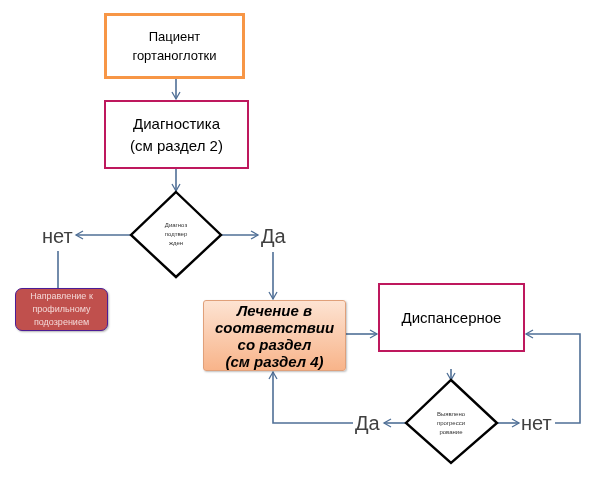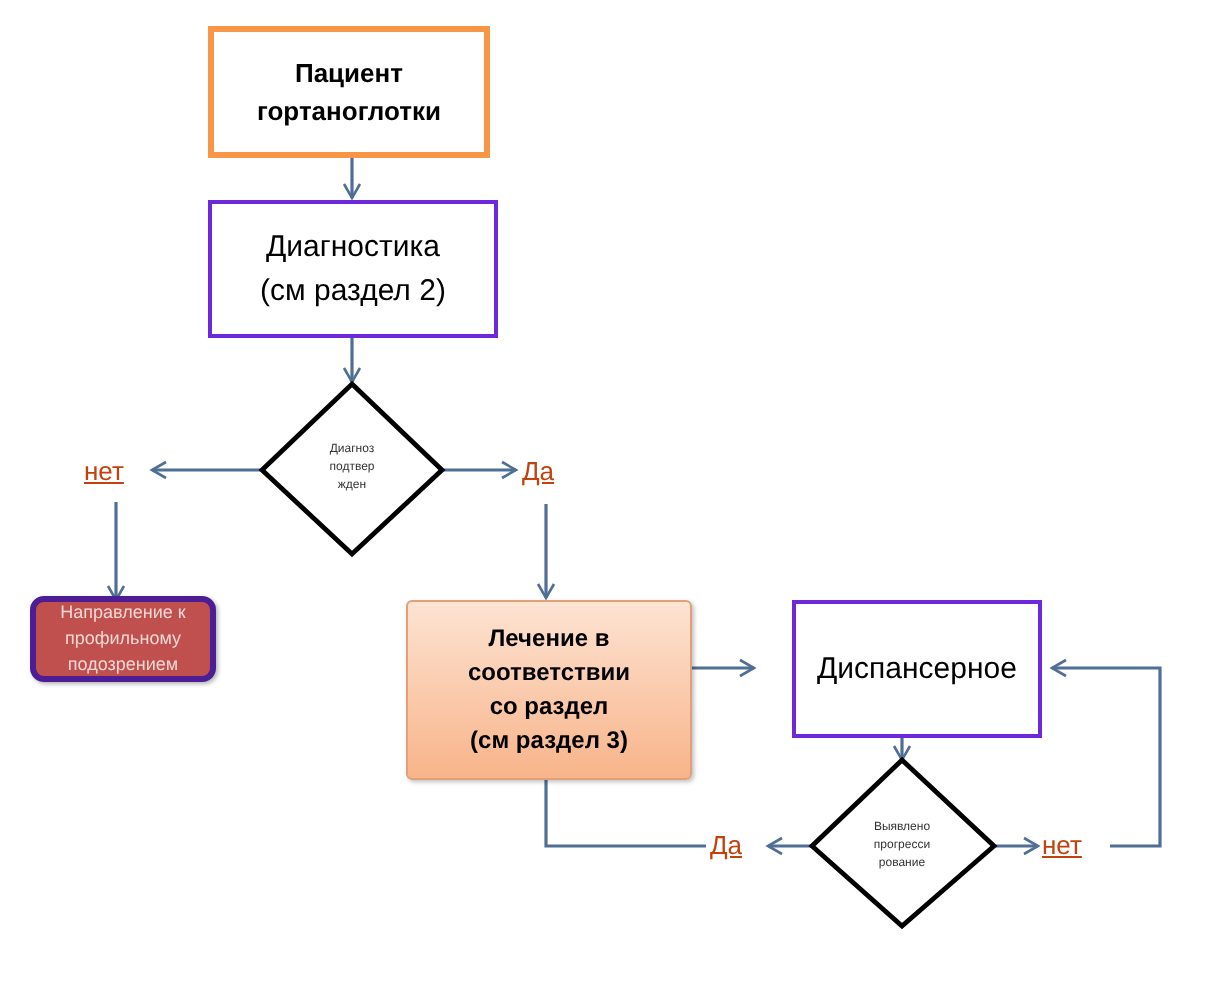--- a/index.html
+++ b/index.html
@@ -1,26 +1,26 @@
 <!DOCTYPE html>
 <html><head>
 <meta charset="utf-8">
 <style>
   html, body { margin: 0; padding: 0; background: #ffffff; }
   body { width: 609px; height: 499px; position: relative; overflow: hidden; font-family: "Liberation Sans", "DejaVu Sans", sans-serif; }
   svg.edges { position: absolute; left: 0; top: 0; width: 609px; height: 499px; }
   .node { position: absolute; box-sizing: border-box; display: flex; align-items: center; justify-content: center; text-align: center; color: #000; }
-  .start { left: 104px; top: 13px; width: 141px; height: 66px; border: 3px solid #f79646; background: #fff; font-weight: bold; font-size: 13px; line-height: 19px; }
-  .process { border: 2px solid #6d28d9; background: #fff; font-size: 15px; line-height: 22px; }
+  .start { left: 104px; top: 13px; width: 141px; height: 66px; border: 3px solid #f79646; background: #fff; font-weight: normal; font-size: 13px; line-height: 19px; }
+  .process { border: 2px solid #be185d; background: #fff; font-size: 15px; line-height: 22px; }
   .diag { left: 104px; top: 100px; width: 145px; height: 69px; }
-  .disp { left: 378px; top: 300px; width: 125px; height: 69px; margin-left: 18px; }
-  .treat { left: 203px; top: 300px; width: 143px; height: 90px; border: 1px solid #e0a07a; border-radius: 3px; background: linear-gradient(#fde3d2, #f8b48a); font-weight: bold; font-size: 12px; line-height: 17px; box-shadow: 1px 1px 2px rgba(0,0,0,0.25); }
-  .refer { left: 15px; top: 298px; width: 93px; height: 43px; border-radius: 7px; background: #c0504d; border: 3px solid #4c1d95; color: #f3d8d7; font-size: 9px; line-height: 13px; box-shadow: 1px 1px 2px rgba(0,0,0,0.3); }
+  .disp { left: 378px; top: 283px; width: 147px; height: 69px; }
+  .treat { left: 203px; top: 300px; width: 143px; height: 71px; border: 1px solid #e0a07a; border-radius: 3px; background: linear-gradient(#fde3d2, #f8b48a); font-weight: bold; font-size: 15px; line-height: 17px; box-shadow: 1px 1px 2px rgba(0,0,0,0.25); font-style: italic; }
+  .refer { left: 15px; top: 288px; width: 93px; height: 43px; border-radius: 7px; background: #c0504d; border: 1px solid #4c1d95; color: #f3d8d7; font-size: 9px; line-height: 13px; box-shadow: 1px 1px 2px rgba(0,0,0,0.3); }
   .dtext { position: absolute; font-size: 6px; line-height: 9px; text-align: center; color: #333; width: 50px; }
-  .lbl { position: absolute; font-size: 13px; color: #c2410c; line-height: 20px; text-decoration: underline; }
+  .lbl { position: absolute; font-size: 20px; color: #404040; line-height: 20px; }
 </style>
 </head>
 <body>
 
 <svg class="edges" viewBox="0 0 609 499">
   <defs>
     <marker id="arr" markerWidth="10" markerHeight="10" refX="8" refY="5" orient="auto" markerUnits="userSpaceOnUse">
       <path d="M1,1 L8,5 L1,9" fill="none" stroke="#4f6f96" stroke-width="1.3"></path>
     </marker>
   </defs>
@@ -70,21 +70,21 @@
     <div>Направление к</div>
     <div>профильному</div>
     <div>подозрением</div>
   </div>
 </div>
 
 <div class="node treat">
   <div>
     <div>Лечение  в соответствии</div>
     <div>со раздел</div>
-    <div>(см раздел 3)</div>
+    <div>(см раздел 4)</div>
   </div>
 </div>
 
 <div class="node process disp">
   <div>
     <div>Диспансерное</div>
   </div>
 </div>
 
 <div class="dtext" style="left:426px; top:410px;">

